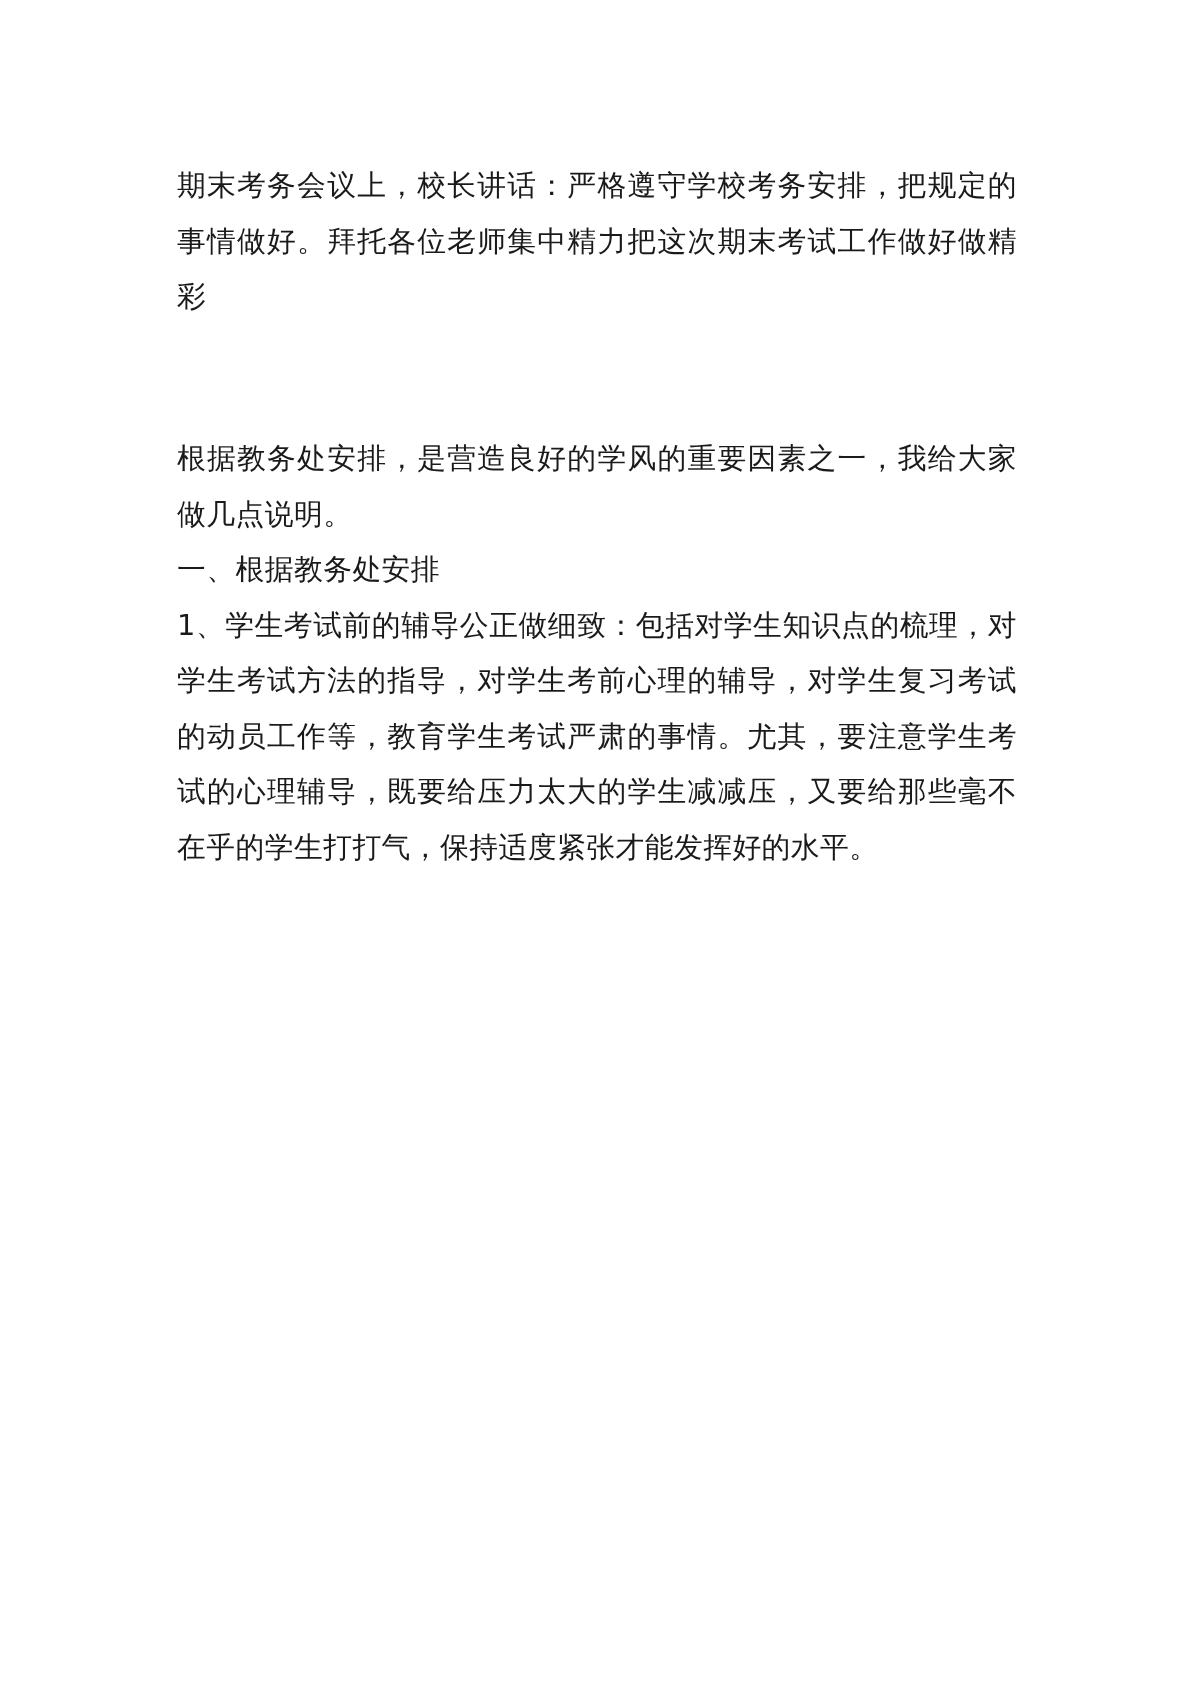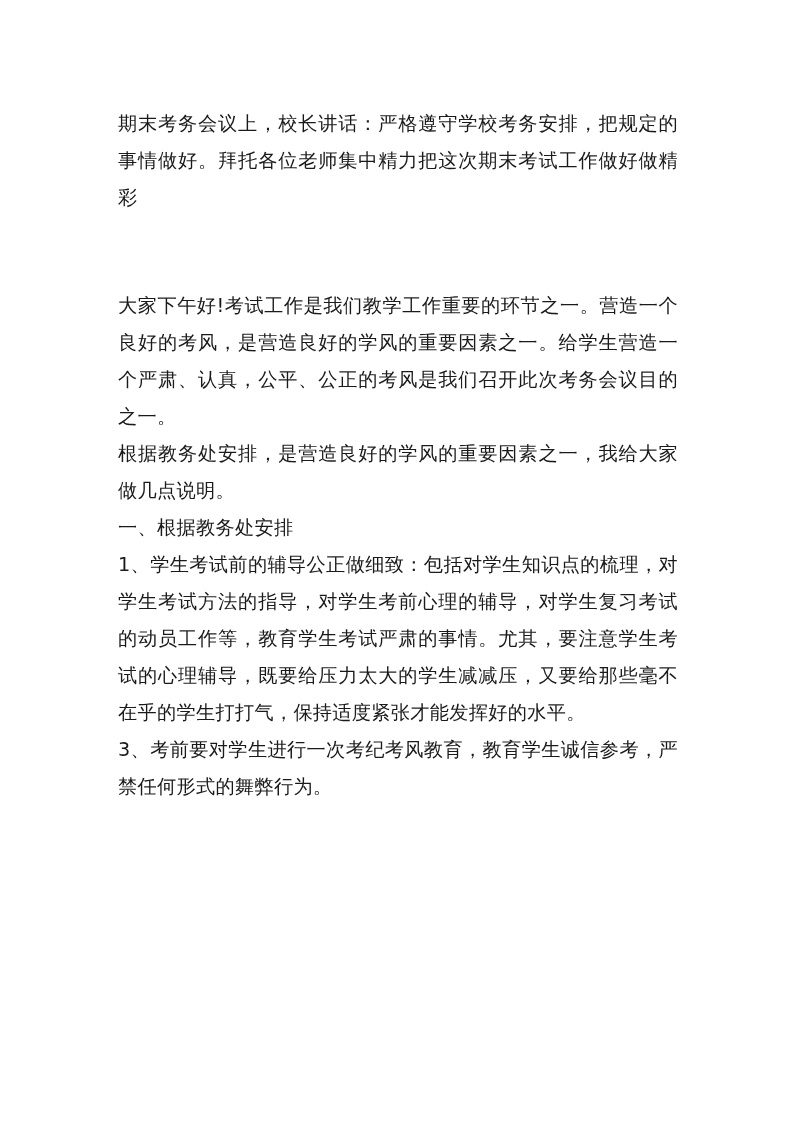--- a/index.html
+++ b/index.html
@@ -29,18 +29,16 @@
       text-align: justify;
       word-break: break-all;
     }
     .title { margin-bottom: 71px; }
   </style>
 </head>
 <body>
 
 <div class="page">
   <p class="p title">期末考务会议上，校长讲话：严格遵守学校考务安排，把规定的事情做好。拜托各位老师集中精力把这次期末考试工作做好做精彩</p>
-  <p class="p">大家下午好!考试工作是我们教学工作重要的环节之一。营造一个良好的考风，是营造良好的学风的重要因素之一。给学生营造一个严肃、认真，公平、公正的考风是我们召开此次考务会议目的之一。</p>
   <p class="p">根据教务处安排，是营造良好的学风的重要因素之一，我给大家做几点说明。</p>
   <p class="p">一、根据教务处安排</p>
   <p class="p">1、学生考试前的辅导公正做细致：包括对学生知识点的梳理，对学生考试方法的指导，对学生考前心理的辅导，对学生复习考试的动员工作等，教育学生考试严肃的事情。尤其，要注意学生考试的心理辅导，既要给压力太大的学生减减压，又要给那些毫不在乎的学生打打气，保持适度紧张才能发挥好的水平。</p>
-  <p class="p">3、考前要对学生进行一次考纪考风教育，教育学生诚信参考，严禁任何形式的舞弊行为。</p>
 </div>
 
 </body></html>

